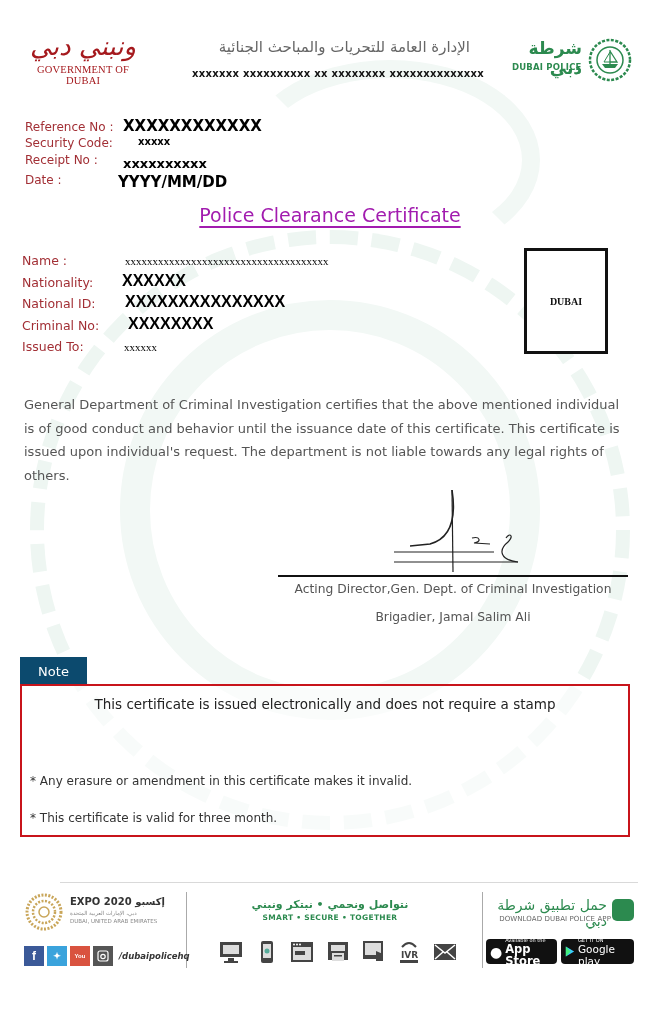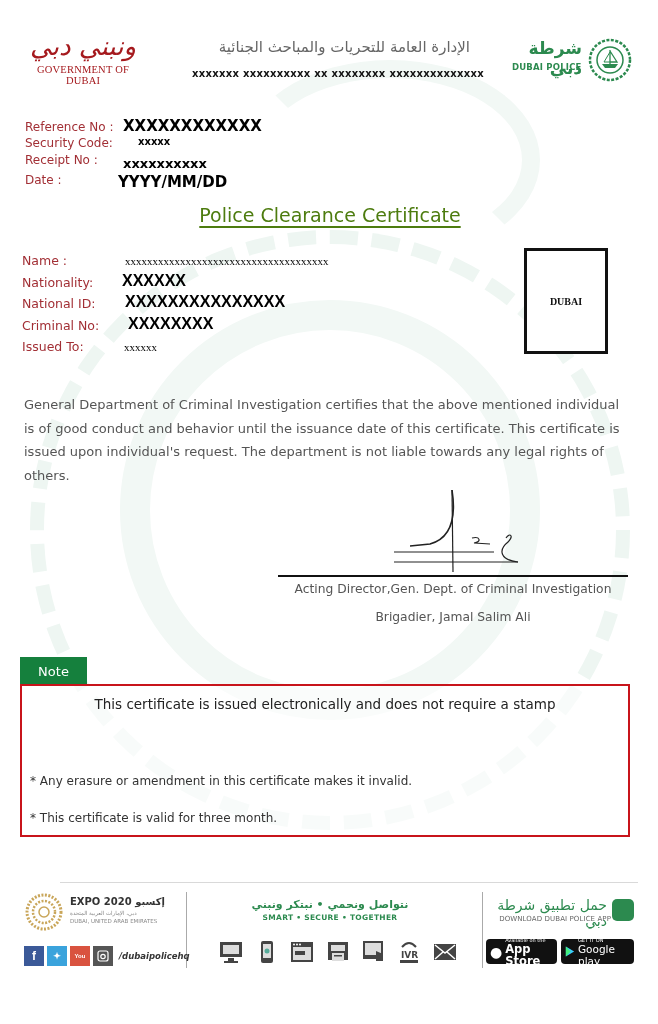--- a/index.html
+++ b/index.html
@@ -18,37 +18,37 @@
   .dept-en { left:192px; top:68px; width:300px; font-size:10px; font-weight:bold; color:#111; letter-spacing:0.3px; }
   .police-logo { left:512px; top:38px; width:124px; height:44px; }
   .police-ar { position:absolute; left:0; top:0; width:70px; text-align:right; color:#2c8a4f; font-size:17px; font-weight:bold; direction:rtl; }
   .police-en { position:absolute; left:0; top:24px; width:72px; color:#2c8a4f; font-size:8.5px; font-weight:bold; letter-spacing:0.2px; }
   .police-emblem { position:absolute; left:76px; top:0px; width:44px; height:44px; }
 
   
   .ref-row { position:absolute; left:25px; font-size:12px; color:#a22f35; }
   .ref-val { position:absolute; color:#000; font-weight:bold; }
 
-  .title { left:170px; top:204px; width:320px; text-align:center; font-size:19px; color:#4d7c0f; text-decoration:underline; text-decoration-thickness:2px; text-underline-offset:4px; }
+  .title { left:170px; top:204px; width:320px; text-align:center; font-size:19px; color:#a21caf; text-decoration:underline; text-decoration-thickness:2px; text-underline-offset:4px; }
 
   .info-label { position:absolute; left:22px; font-size:12.5px; color:#a22f35; }
   .info-val { position:absolute; color:#000; }
   .serif-x { font-family:"Liberation Serif", serif; font-size:11px; letter-spacing:0px; }
   .bold-x { font-family:"Liberation Sans", sans-serif; font-weight:bold; font-size:16px; }
 
   .photo { left:524px; top:248px; width:84px; height:106px; border:3px solid #111; box-sizing:border-box; display:flex; align-items:center; justify-content:center; font-family:"Liberation Serif", serif; font-weight:bold; font-size:10px; color:#111; background:#fff; }
 
   .body-text { left:24px; top:393px; width:600px; font-size:13px; line-height:23.5px; color:#555; }
 
   .sig { left:390px; top:486px; width:140px; height:86px; }
   .sig-line { left:278px; top:575px; width:350px; height:2px; background:#111; }
   .sig-title { left:278px; top:582px; width:350px; text-align:center; font-size:12.3px; color:#555; }
   .sig-name { left:278px; top:610px; width:350px; text-align:center; font-size:12.3px; color:#555; }
 
-  .note-tab { left:20px; top:657px; width:67px; height:28px; background:#15803d; color:#fff; font-size:13px; display:flex; align-items:center; justify-content:center; }
+  .note-tab { left:20px; top:657px; width:67px; height:28px; background:#0c4a6e; color:#fff; font-size:13px; display:flex; align-items:center; justify-content:center; }
   .note-box { left:20px; top:684px; width:610px; height:153px; border:2px solid #c8141b; box-sizing:border-box; background:rgba(255,255,255,0.6); }
   .note-head { position:absolute; left:0; top:10px; width:100%; text-align:center; font-size:13.5px; color:#222; }
   .note-item { position:absolute; left:8px; font-size:12px; color:#333; }
 
   
   .foot-line { left:60px; top:882px; width:578px; height:1px; background:#d9d9d9; }
   .vsep { width:1px; background:#aaa; }
   .expo { left:24px; top:892px; width:160px; height:40px; }
   .expo-rings { position:absolute; left:0; top:0; width:40px; height:40px; }
   .expo-title { position:absolute; left:46px; top:4px; font-size:10px; font-weight:bold; color:#333; white-space:nowrap; }

